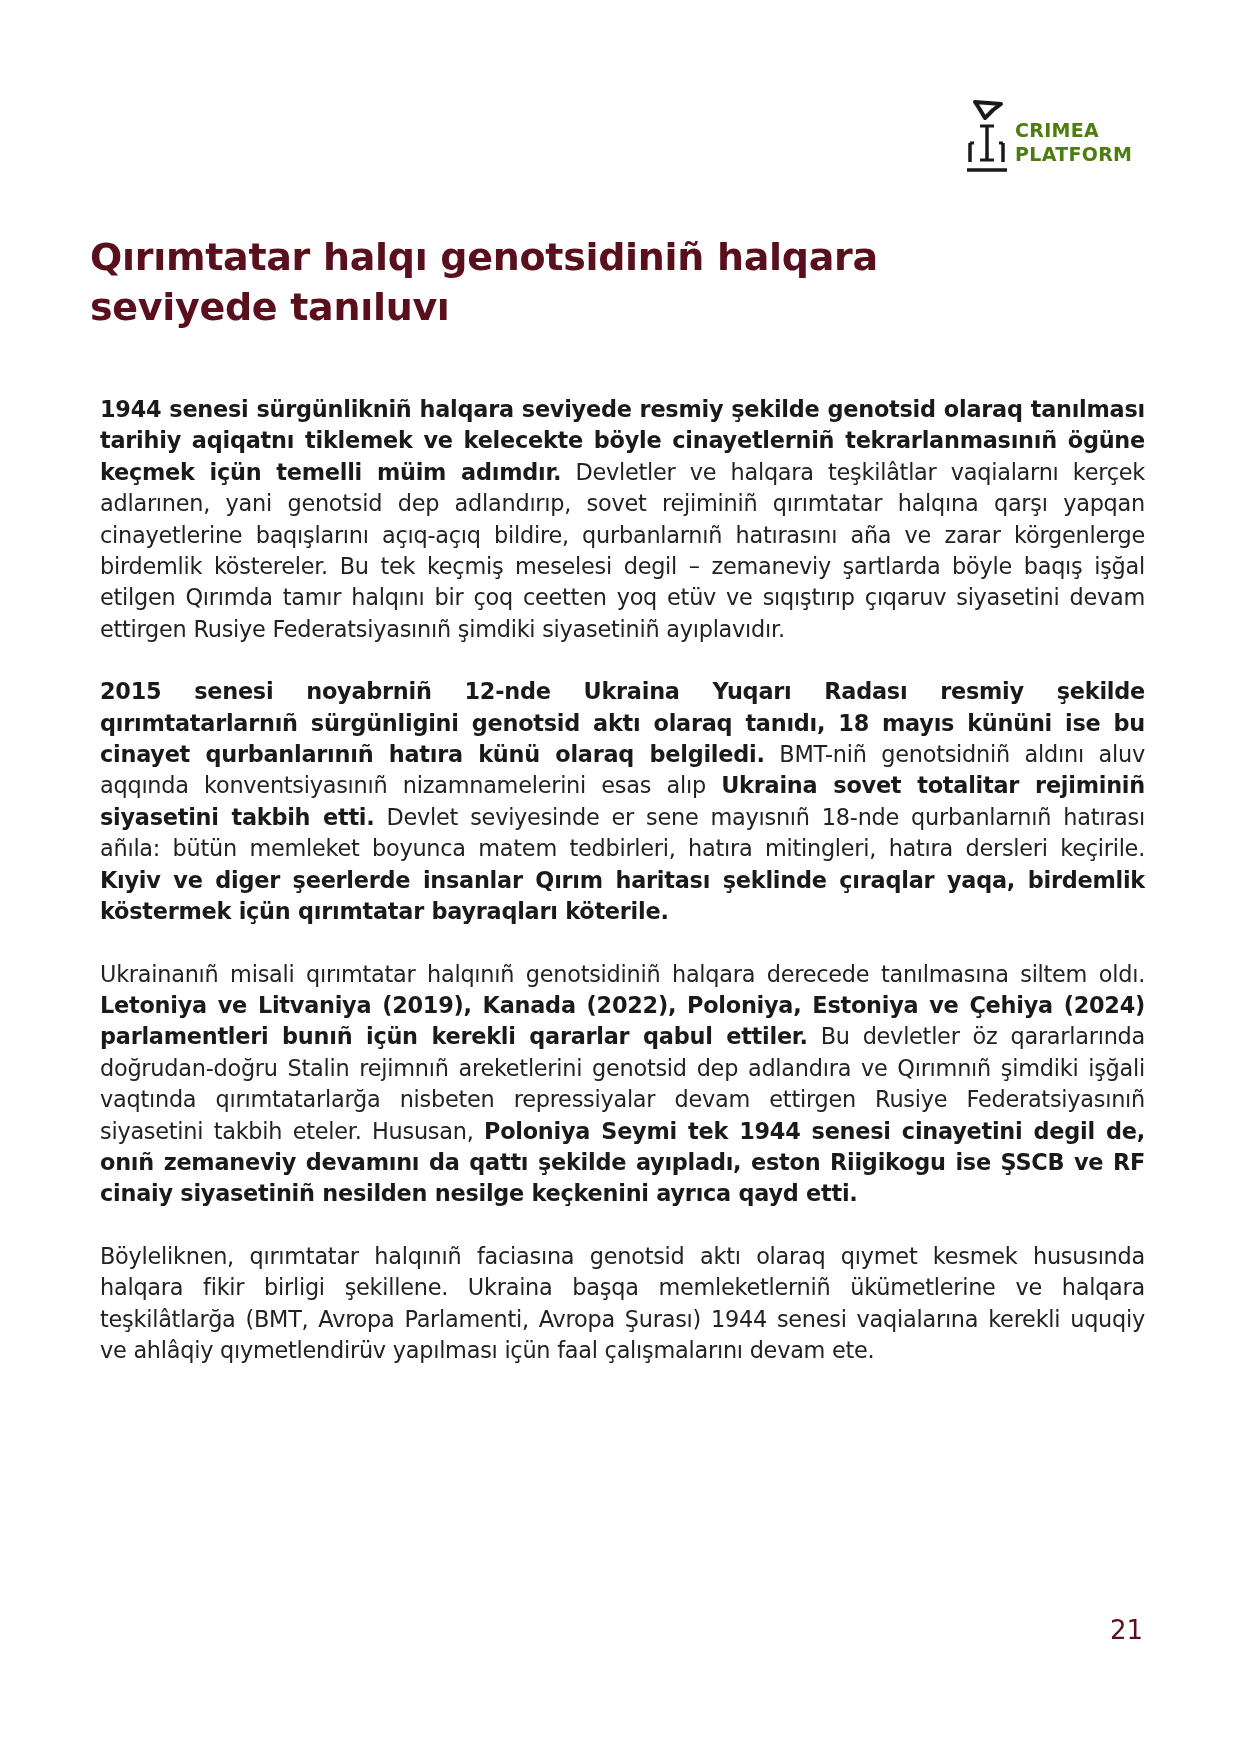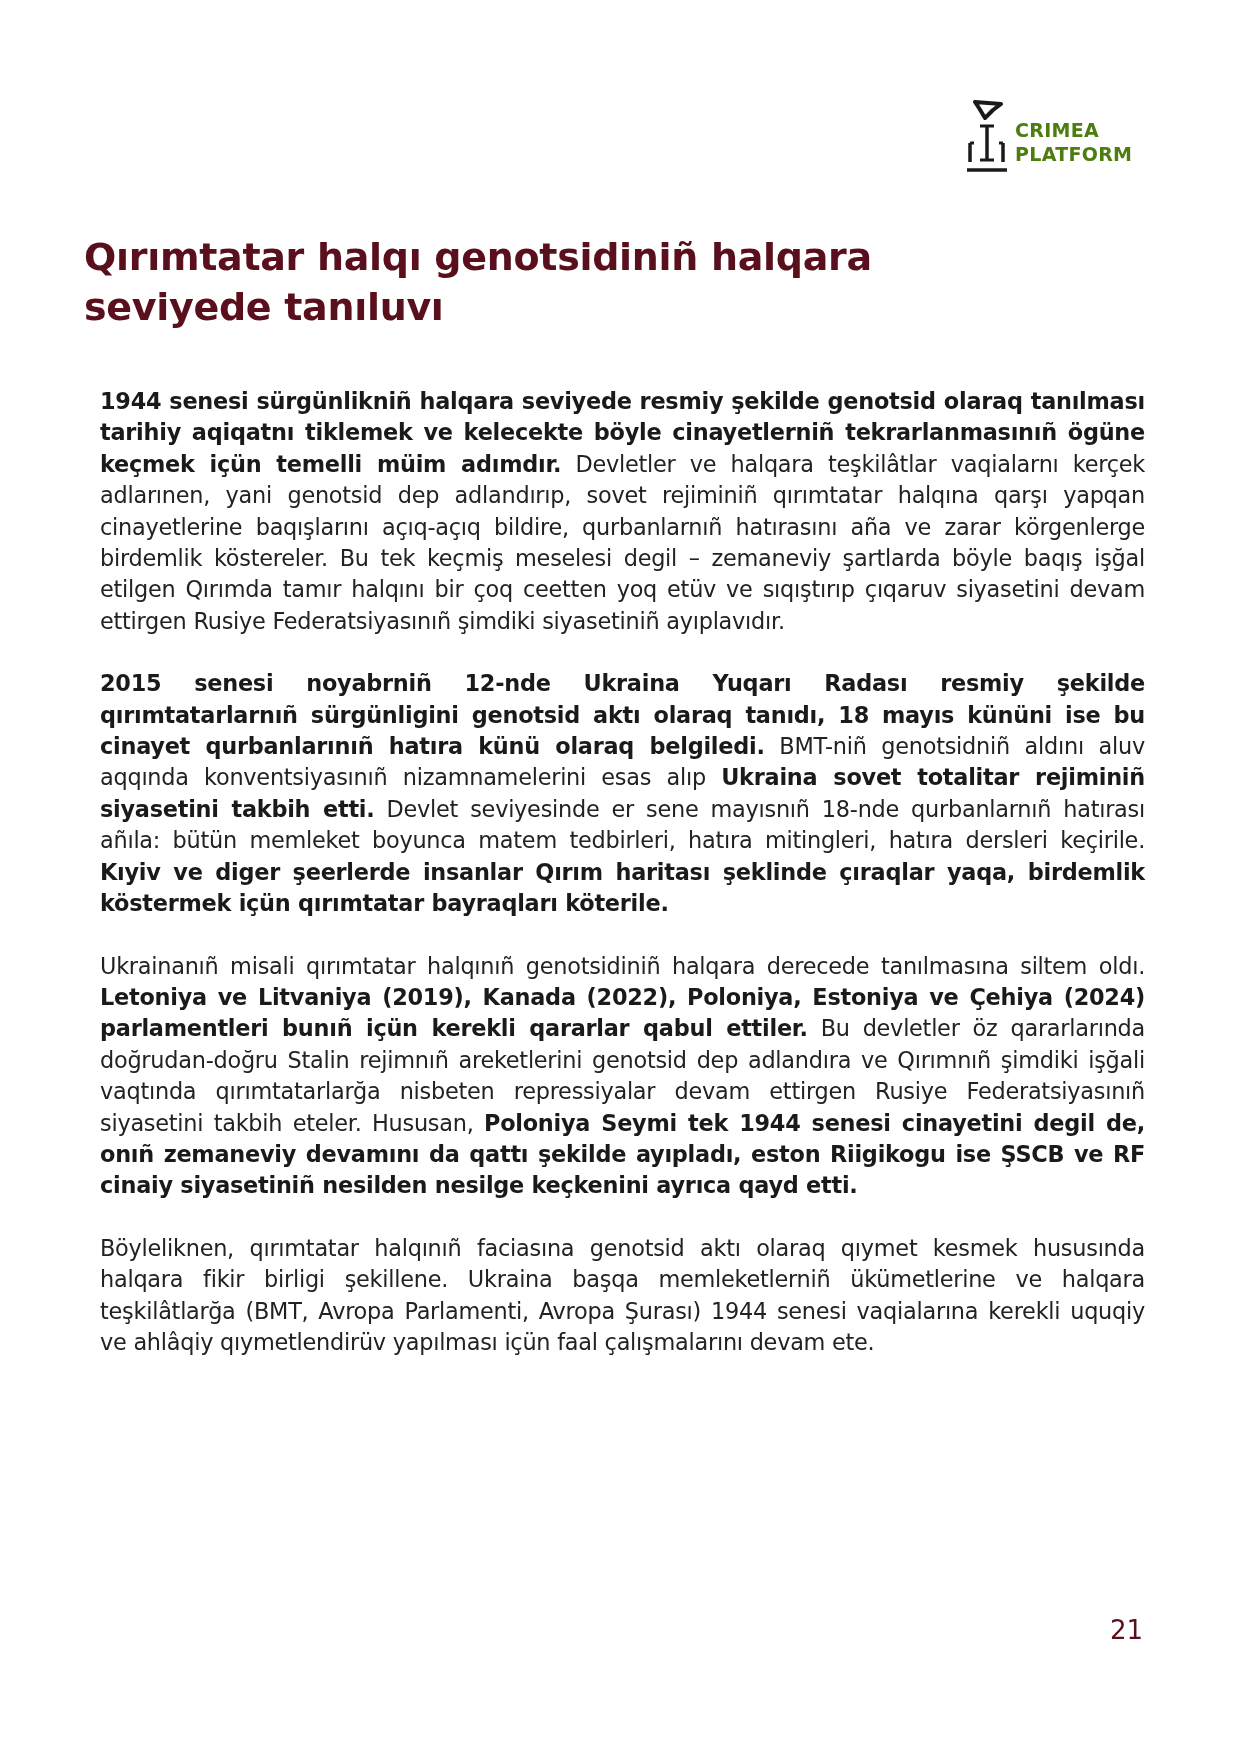--- a/index.html
+++ b/index.html
@@ -12,31 +12,31 @@
     display: flex; align-items: flex-start;
   }
   .logo-mark { width: 42px; height: 75px; }
   .logo-text {
     margin-left: 8px; margin-top: 18px;
     font-family: "DejaVu Sans", sans-serif; font-weight: bold;
     font-size: 19px; line-height: 24px; color: #4d7c0f; letter-spacing: 0.3px;
   }
   .logo-text span { display: block; }
   .title {
-    position: absolute; left: 84px; top: 232px; width: 900px; margin: 0;
+    position: absolute; left: 90px; top: 232px; width: 900px; margin: 0;
     font-family: "DejaVu Sans", sans-serif; font-weight: bold;
     font-size: 38px; line-height: 50px; color: #5a0f1c; letter-spacing: -0.3px;
   }
   .body-text {
     position: absolute; left: 100px; top: 386px; width: 1045px;
     font-family: "DejaVu Sans", sans-serif;
     font-size: 22.4px; line-height: 31.4px; color: #222;
     text-align: justify; letter-spacing: -0.25px;
   }
-  .body-text p { margin: 0 0 31px 0; }
+  .body-text p { margin: 8px 0 31px 0; }
   .body-text b { font-weight: bold; color: #1a1a1a; }
   .page-num {
     position: absolute; left: 1110px; top: 1615px;
     font-family: "DejaVu Sans", sans-serif; font-size: 26px; color: #5a0f1c;
   }
 </style>
 </head>
 <body>
 
 <div class="logo">

